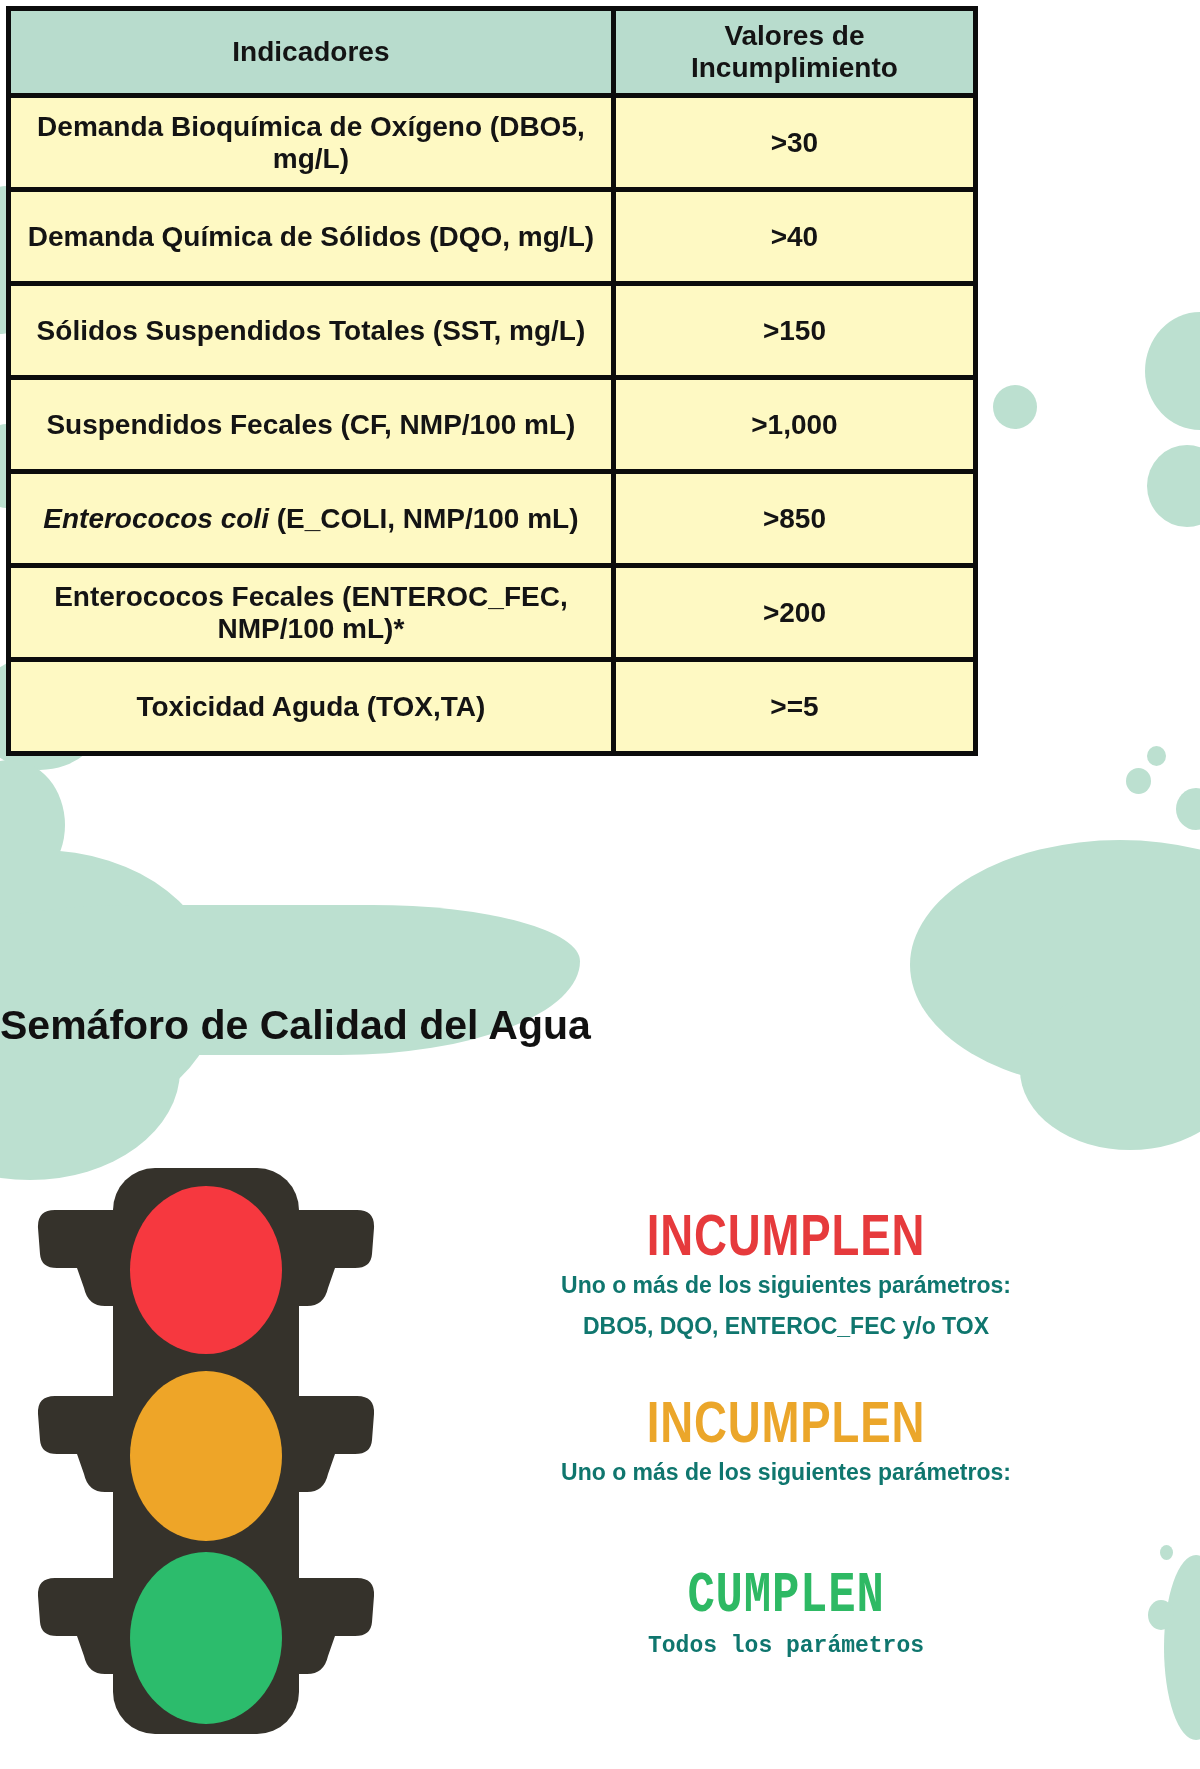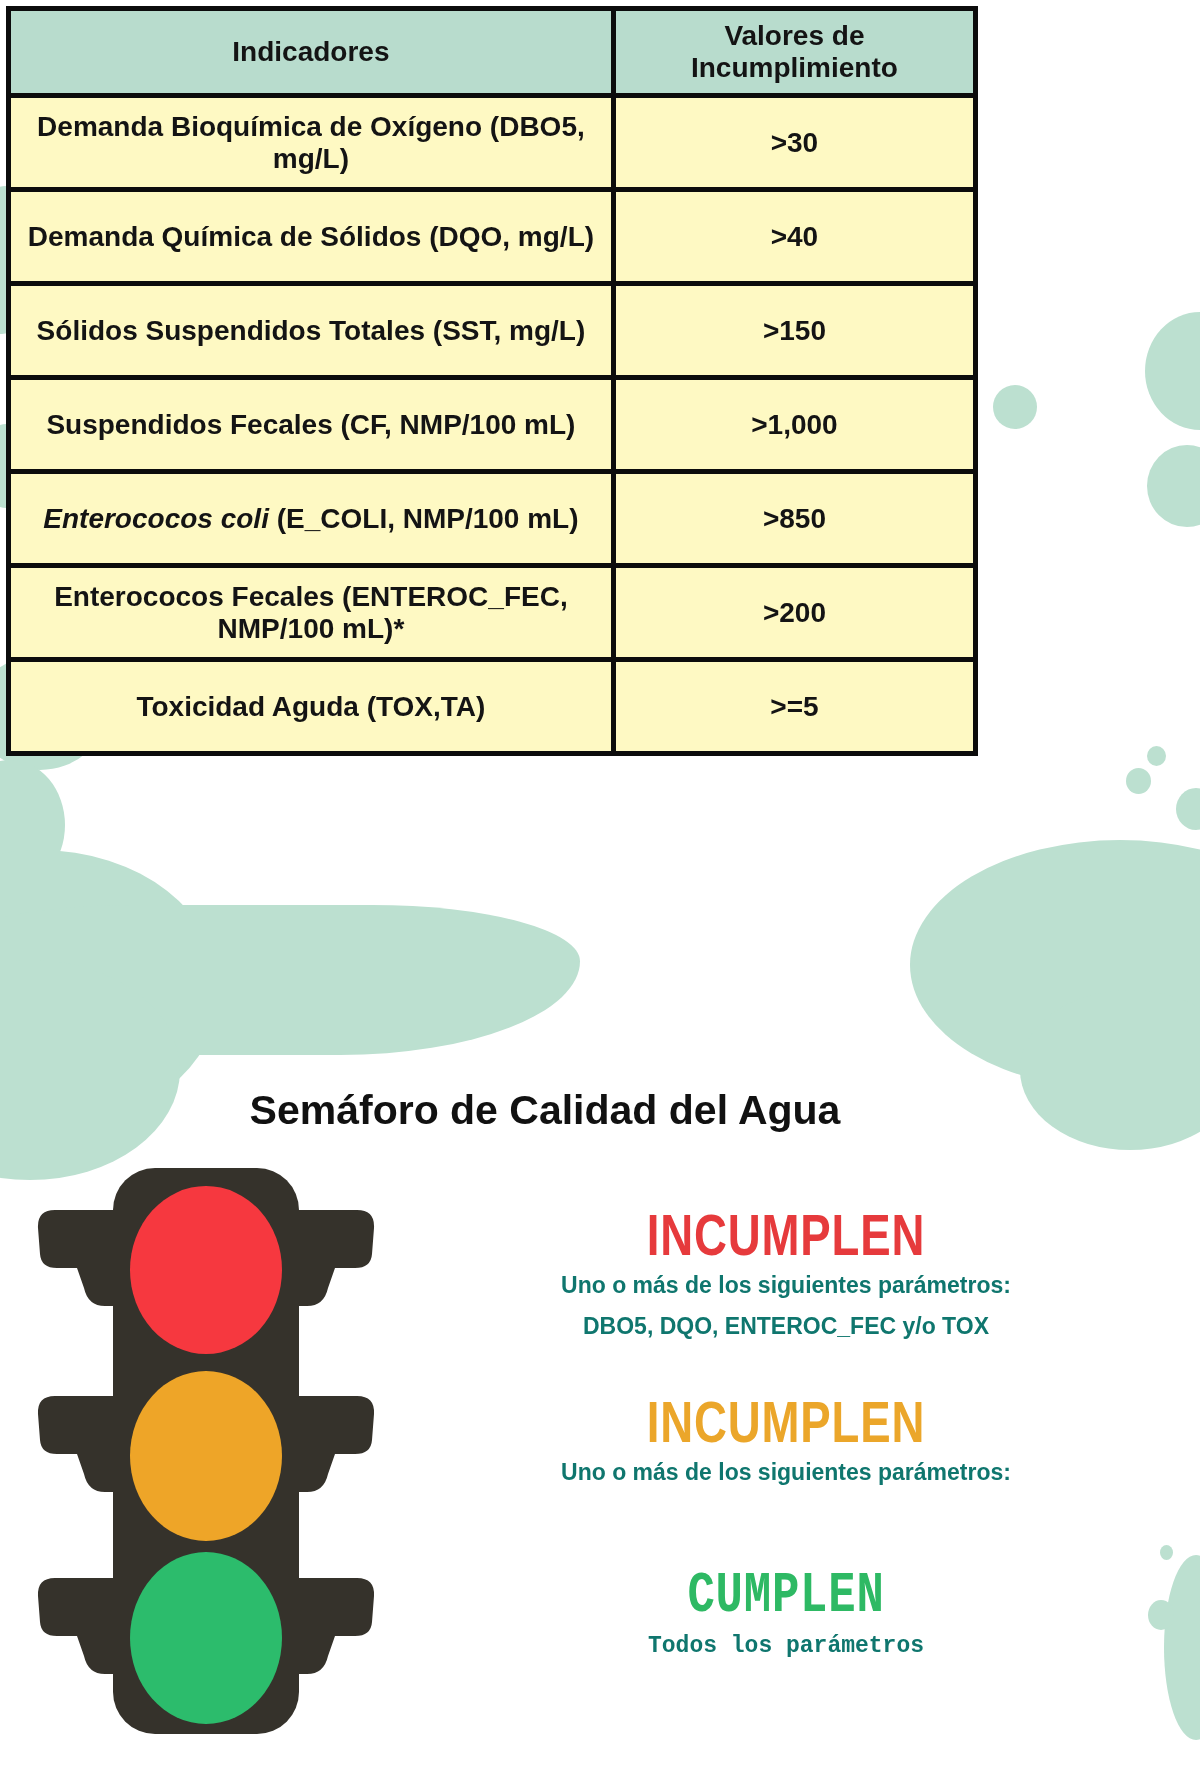--- a/index.html
+++ b/index.html
@@ -45,23 +45,22 @@
   
   .footnote{
     position:absolute;left:0;top:860px;width:1090px;
     text-align:center;
     font-size:24px;font-weight:bold;
     color:var(--footnote,#4b4149);
     z-index:2;
   }
   
   .title{
-    position:absolute;left:0;top:1084px;width:1090px;
+    position:absolute;left:0;top:999px;width:1090px;
     margin:0;
-    text-align:center;
     font-size:41px;line-height:52px;font-weight:bold;
     color:#111111;
     z-index:2;
   }
   
   .traffic-light{
     position:absolute;left:25px;top:1168px;
     width:352px;height:575px;
     z-index:2;
   }

